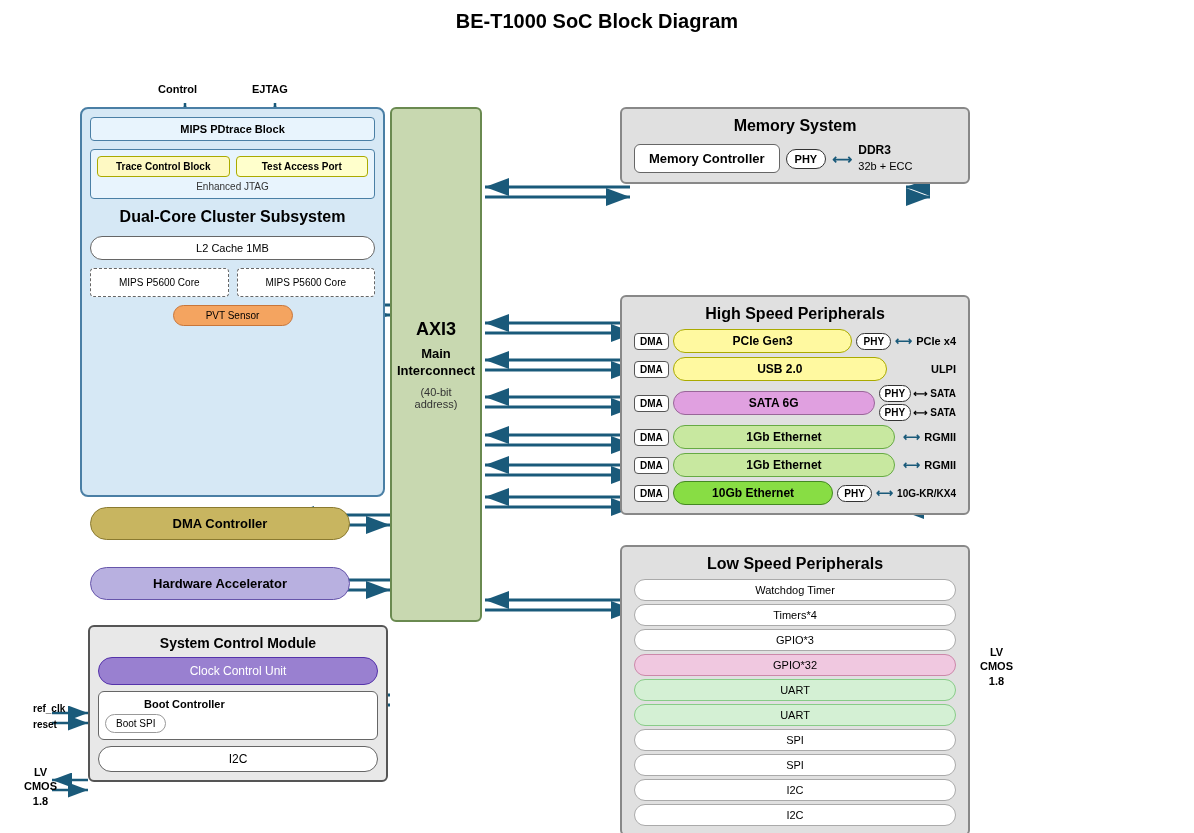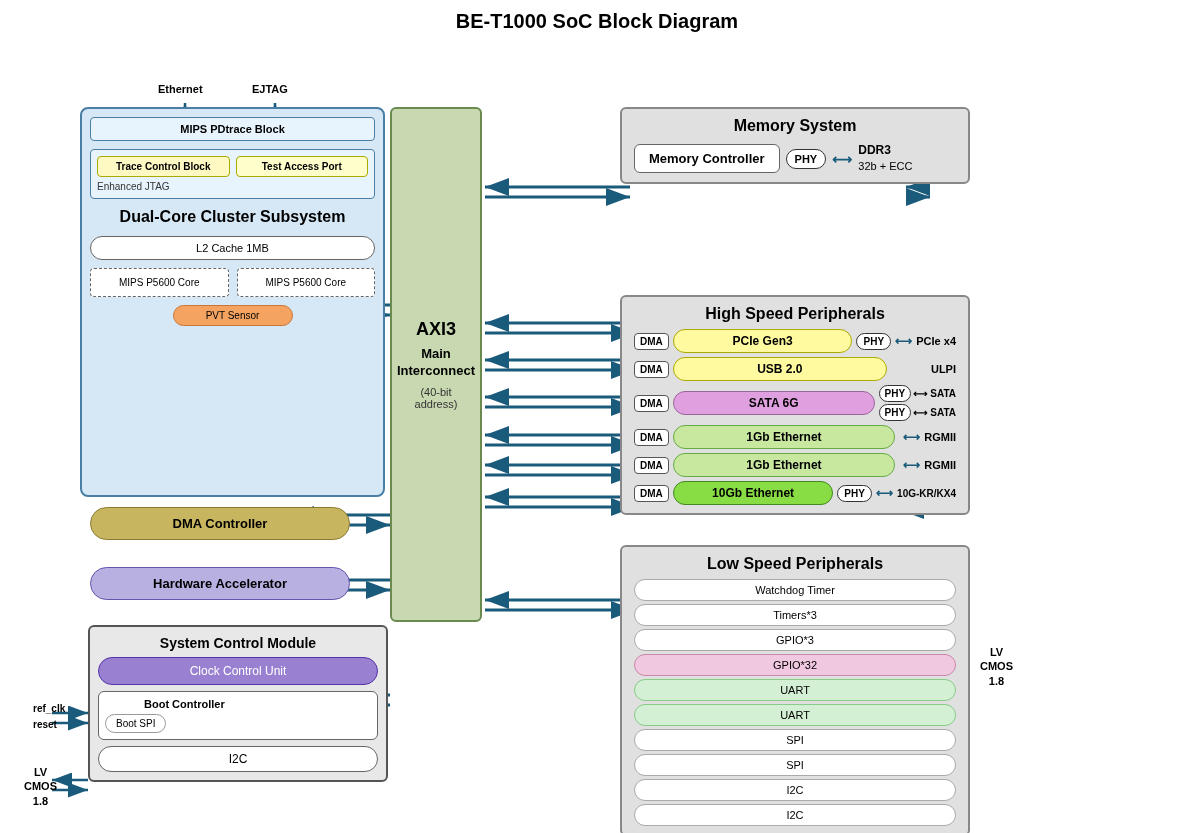--- a/index.html
+++ b/index.html
@@ -154,35 +154,35 @@
 
       <line x1="32" y1="668" x2="68" y2="668" stroke="#1a5a7a" stroke-width="2.5" marker-end="url(#arrowhead)"></line>
       <line x1="32" y1="678" x2="68" y2="678" stroke="#1a5a7a" stroke-width="2.5" marker-end="url(#arrowhead)"></line>
 
       <line x1="68" y1="735" x2="32" y2="735" stroke="#1a5a7a" stroke-width="2.5" marker-end="url(#arrowhead)"></line>
       <line x1="32" y1="745" x2="68" y2="745" stroke="#1a5a7a" stroke-width="2.5" marker-end="url(#arrowhead)"></line>
 
       <line x1="185" y1="420" x2="185" y2="440" stroke="#1a5a7a" stroke-width="2" marker-end="url(#arrowhead)"></line>
     </svg>
 
-    <div class="blk" style="left:138px;top:38px;font-size:11px;font-weight:bold;">Ethernet</div>
+    <div class="blk" style="left:138px;top:38px;font-size:11px;font-weight:bold;">Control</div>
     <div class="blk" style="left:232px;top:38px;font-size:11px;font-weight:bold;">EJTAG</div>
 
     <div class="blk" style="left:60px;top:62px;width:305px;height:390px;background:#d6e8f5;border:2px solid #4a7fa5;border-radius:8px;padding:8px;">
 
       <div style="background:#e8f4fd;border:1.5px solid #4a7fa5;border-radius:4px;padding:5px;text-align:center;font-size:11px;margin-bottom:8px;font-weight:bold;">MIPS PDtrace Block</div>
 
       <div style="background:#e8f4fd;border:1.5px solid #4a7fa5;border-radius:4px;padding:6px;margin-bottom:8px;">
         <div style="display:flex;gap:6px;margin-bottom:4px;">
           <div style="background:#fef9c3;border:1.5px solid #aaaa00;border-radius:4px;padding:4px;font-size:10px;font-weight:bold;flex:1;text-align:center;">Trace Control
 Block</div>
           <div style="background:#ffffcc;border:1.5px solid #aaaa00;border-radius:4px;padding:4px;font-size:10px;font-weight:bold;flex:1;text-align:center;">Test Access
 Port</div>
         </div>
-        <div style="font-size:10px;color:#333;">Enhanced JTAG</div>
+        <div style="text-align:center;font-size:10px;color:#333;">Enhanced JTAG</div>
       </div>
 
       <div style="font-weight:bold;font-size:16px;text-align:center;margin-bottom:8px;line-height:1.3;">
         <span>Dual-Core
 Cluster Subsystem</span>
       </div>
 
       <div style="background:#fff;border:1.5px solid #666;border-radius:14px;padding:5px;text-align:center;font-size:11px;margin-bottom:8px;">L2 Cache 1MB</div>
 
       <div style="display:flex;gap:8px;margin-bottom:8px;">
@@ -295,21 +295,21 @@
         <span style="font-size:12px;font-weight:bold;color:#1a5a7a;">⟷</span>
         <div style="font-size:10px;font-weight:bold;white-space:nowrap;">10G-KR/KX4</div>
       </div>
     </div>
 
     <div class="blk" style="left:600px;top:500px;width:350px;background:#e0e0e0;border:2px solid #888;border-radius:6px;padding:8px 12px;">
       <div style="font-weight:bold;font-size:16px;text-align:center;margin-bottom:6px;">Low Speed Peripherals</div>
 
       <div style="display:flex;flex-direction:column;gap:3px;">
         <div style="background:#fff;border:1.5px solid #aaa;border-radius:14px;padding:4px 8px;font-size:11px;text-align:center;">Watchdog Timer</div>
-        <div style="background:#fff;border:1.5px solid #aaa;border-radius:14px;padding:4px 8px;font-size:11px;text-align:center;">Timers*3</div>
+        <div style="background:#fff;border:1.5px solid #aaa;border-radius:14px;padding:4px 8px;font-size:11px;text-align:center;">Timers*4</div>
         <div style="background:#fff;border:1.5px solid #aaa;border-radius:14px;padding:4px 8px;font-size:11px;text-align:center;">GPIO*3</div>
         <div style="background:#f0c8e0;border:1.5px solid #cc88aa;border-radius:14px;padding:4px 8px;font-size:11px;text-align:center;">GPIO*32</div>
         <div style="background:#d4f0d4;border:1.5px solid #88cc88;border-radius:14px;padding:4px 8px;font-size:11px;text-align:center;">UART</div>
         <div style="background:#d4f0d4;border:1.5px solid #88cc88;border-radius:14px;padding:4px 8px;font-size:11px;text-align:center;">UART</div>
         <div style="background:#fff;border:1.5px solid #aaa;border-radius:14px;padding:4px 8px;font-size:11px;text-align:center;">SPI</div>
         <div style="background:#fff;border:1.5px solid #aaa;border-radius:14px;padding:4px 8px;font-size:11px;text-align:center;">SPI</div>
         <div style="background:#fff;border:1.5px solid #aaa;border-radius:14px;padding:4px 8px;font-size:11px;text-align:center;">I2C</div>
         <div style="background:#fff;border:1.5px solid #aaa;border-radius:14px;padding:4px 8px;font-size:11px;text-align:center;">I2C</div>
       </div>
     </div>

